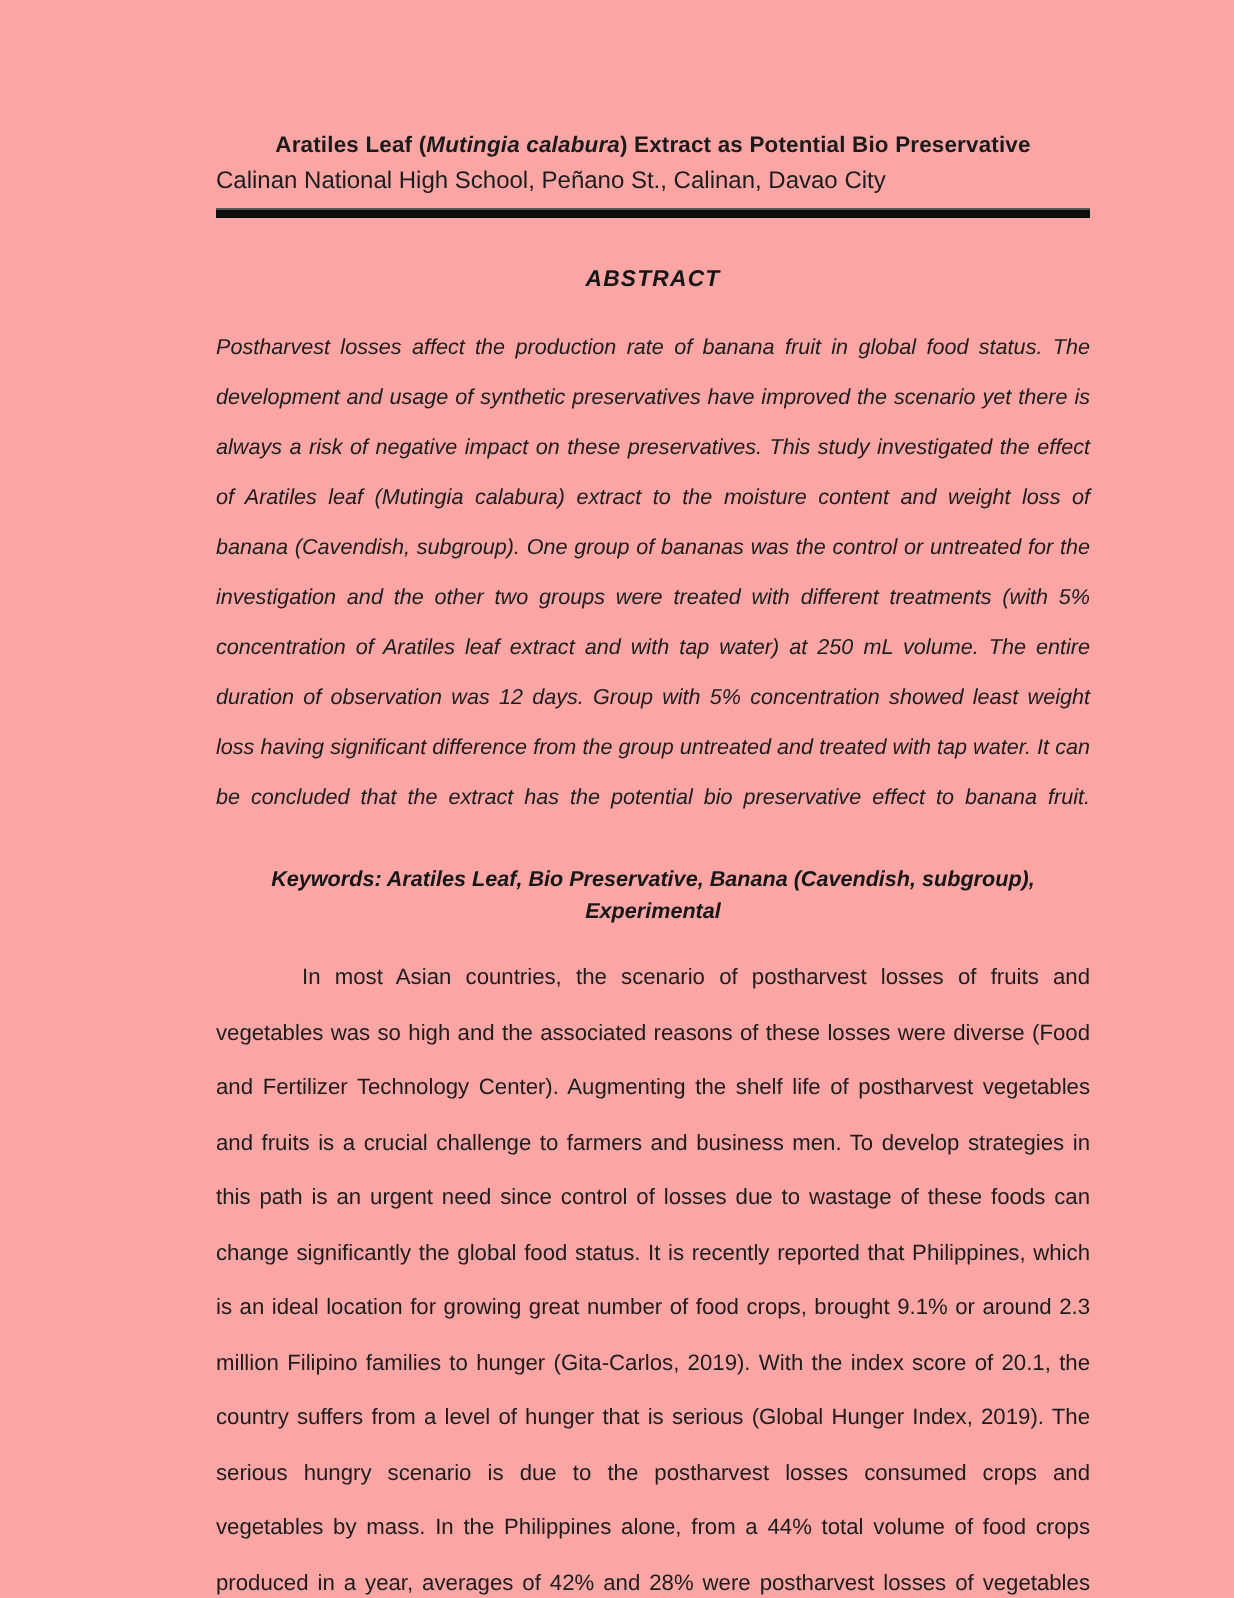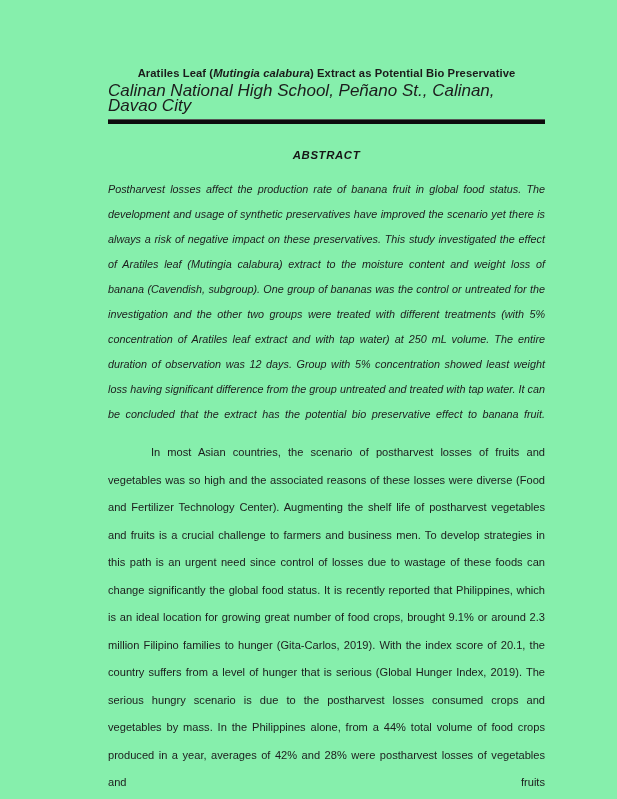--- a/index.html
+++ b/index.html
@@ -14,21 +14,21 @@
     color: #000000;
     overflow: hidden;
     position: relative;
   }
   .page {
     position: absolute;
     left: 0;
     top: 0;
     width: 617px;
     height: 799px;
-    background: #86efac;
+    background: #fca5a5;
   }
   .content {
     position: absolute;
     left: 108px;
     top: 0;
     width: 437px;
   }
 
   
   .title {
@@ -51,22 +51,21 @@
     text-align: left;
     font-size: 11.3px;
     font-weight: bold;
     font-style: italic;
     line-height: 15px;
     color: #141414;
   }
   .affiliation {
     margin-top: 2px;
     text-align: left;
-    font-size: 17px;
-    font-style: italic;
+    font-size: 12px;
     line-height: 15px;
     color: #1c1c1c;
   }
 
   
   .rule {
     margin-top: 6px;
     width: 437px;
     height: 4px;
     background: #0d0d0d;
@@ -134,18 +133,19 @@
 
 
     <div class="affiliation">Calinan National High School, Peñano St., Calinan, Davao City</div>
 
     <div class="rule"></div>
 
     <div class="abstract-heading">ABSTRACT</div>
 
     <div class="abstract-body">Postharvest losses affect the production rate of banana fruit in global food status. The development and usage of synthetic preservatives have improved the scenario yet there is always a risk of negative impact on these preservatives. This study investigated the effect of Aratiles leaf (Mutingia calabura) extract to the moisture content and weight loss of banana (Cavendish, subgroup). One group of bananas was the control or untreated for the investigation and the other two groups were treated with different treatments (with 5% concentration of Aratiles leaf extract and with tap water) at 250 mL volume. The entire duration of observation was 12 days. Group with 5% concentration showed least weight loss having significant difference from the group untreated and treated with tap water. It can be concluded that the extract has the potential bio preservative effect to banana fruit.</div>
 
+    <div class="keywords">Keywords: Aratiles Leaf, Bio Preservative, Banana (Cavendish, subgroup), Experimental</div>
 
 
     <div class="body-text">In most Asian countries, the scenario of postharvest losses of fruits and vegetables was so high and the associated reasons of these losses were diverse (Food and Fertilizer Technology Center). Augmenting the shelf life of postharvest vegetables and fruits is a crucial challenge to farmers and business men. To develop strategies in this path is an urgent need since control of losses due to wastage of these foods can change significantly the global food status. It is recently reported that Philippines, which is an ideal location for growing great number of food crops, brought 9.1% or around 2.3 million Filipino families to hunger (Gita-Carlos, 2019). With the index score of 20.1, the country suffers from a level of hunger that is serious (Global Hunger Index, 2019). The serious hungry scenario is due to the postharvest losses consumed crops and vegetables by mass. In the Philippines alone, from a 44% total volume of food crops produced in a year, averages of 42% and 28% were postharvest losses of vegetables and fruits</div>
 
   </div>
 </div>
 
 </body></html>

